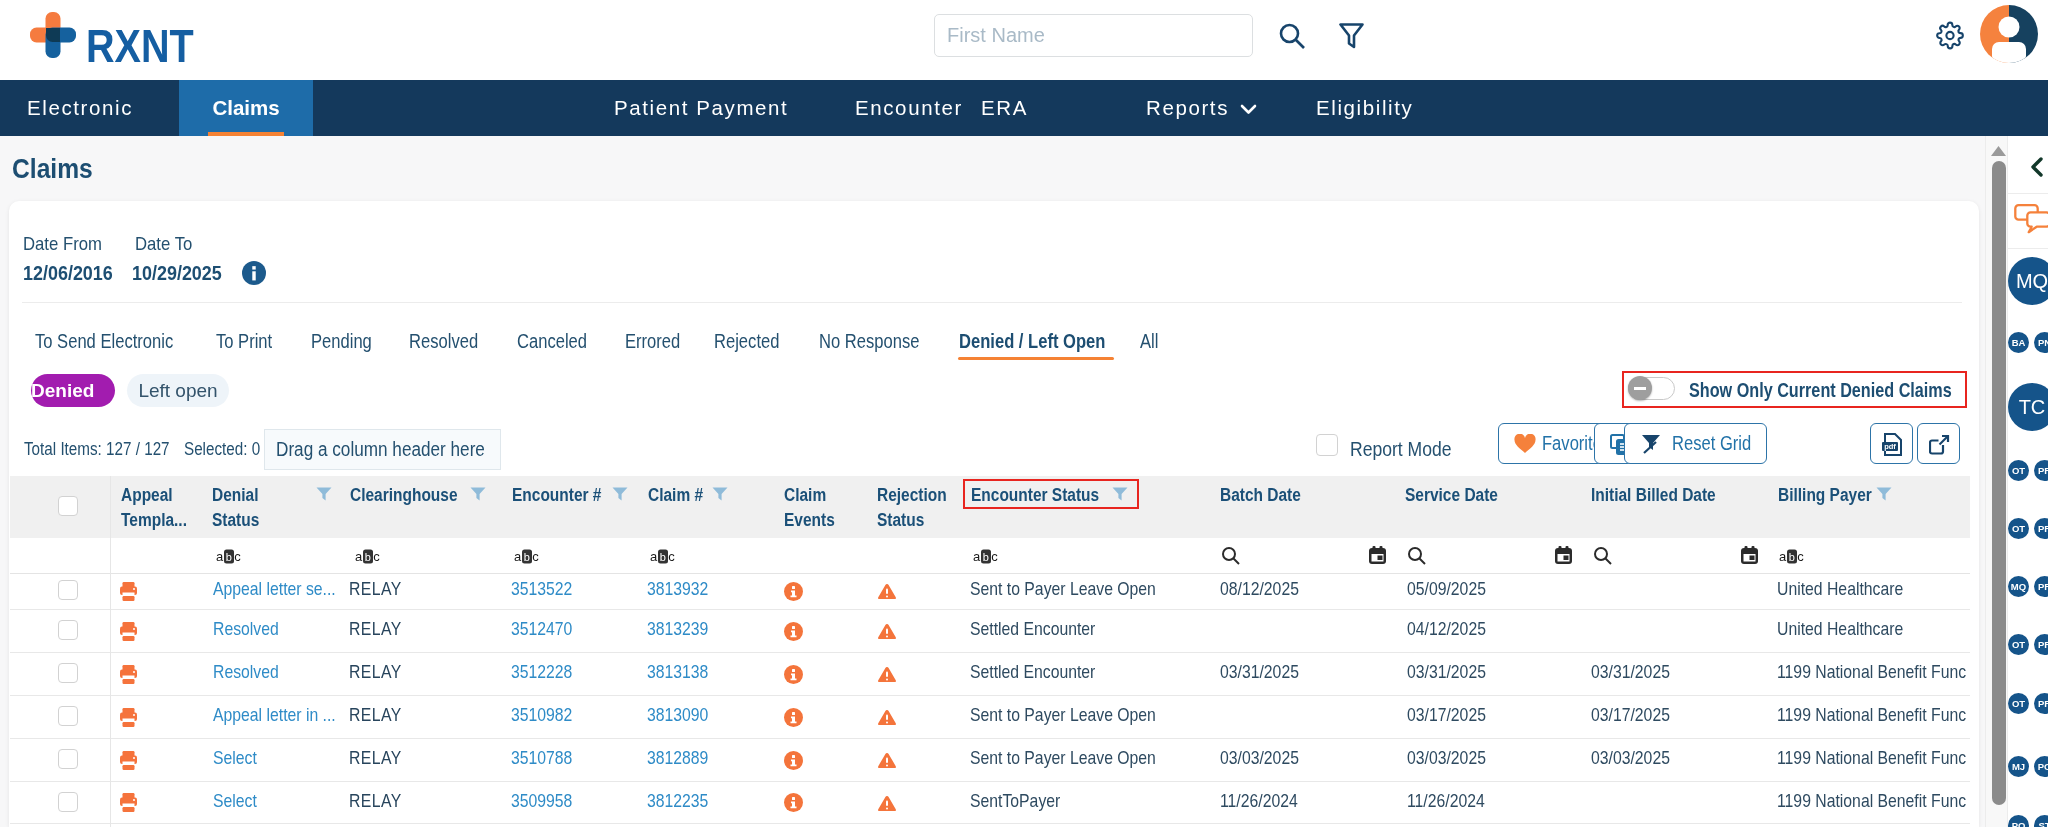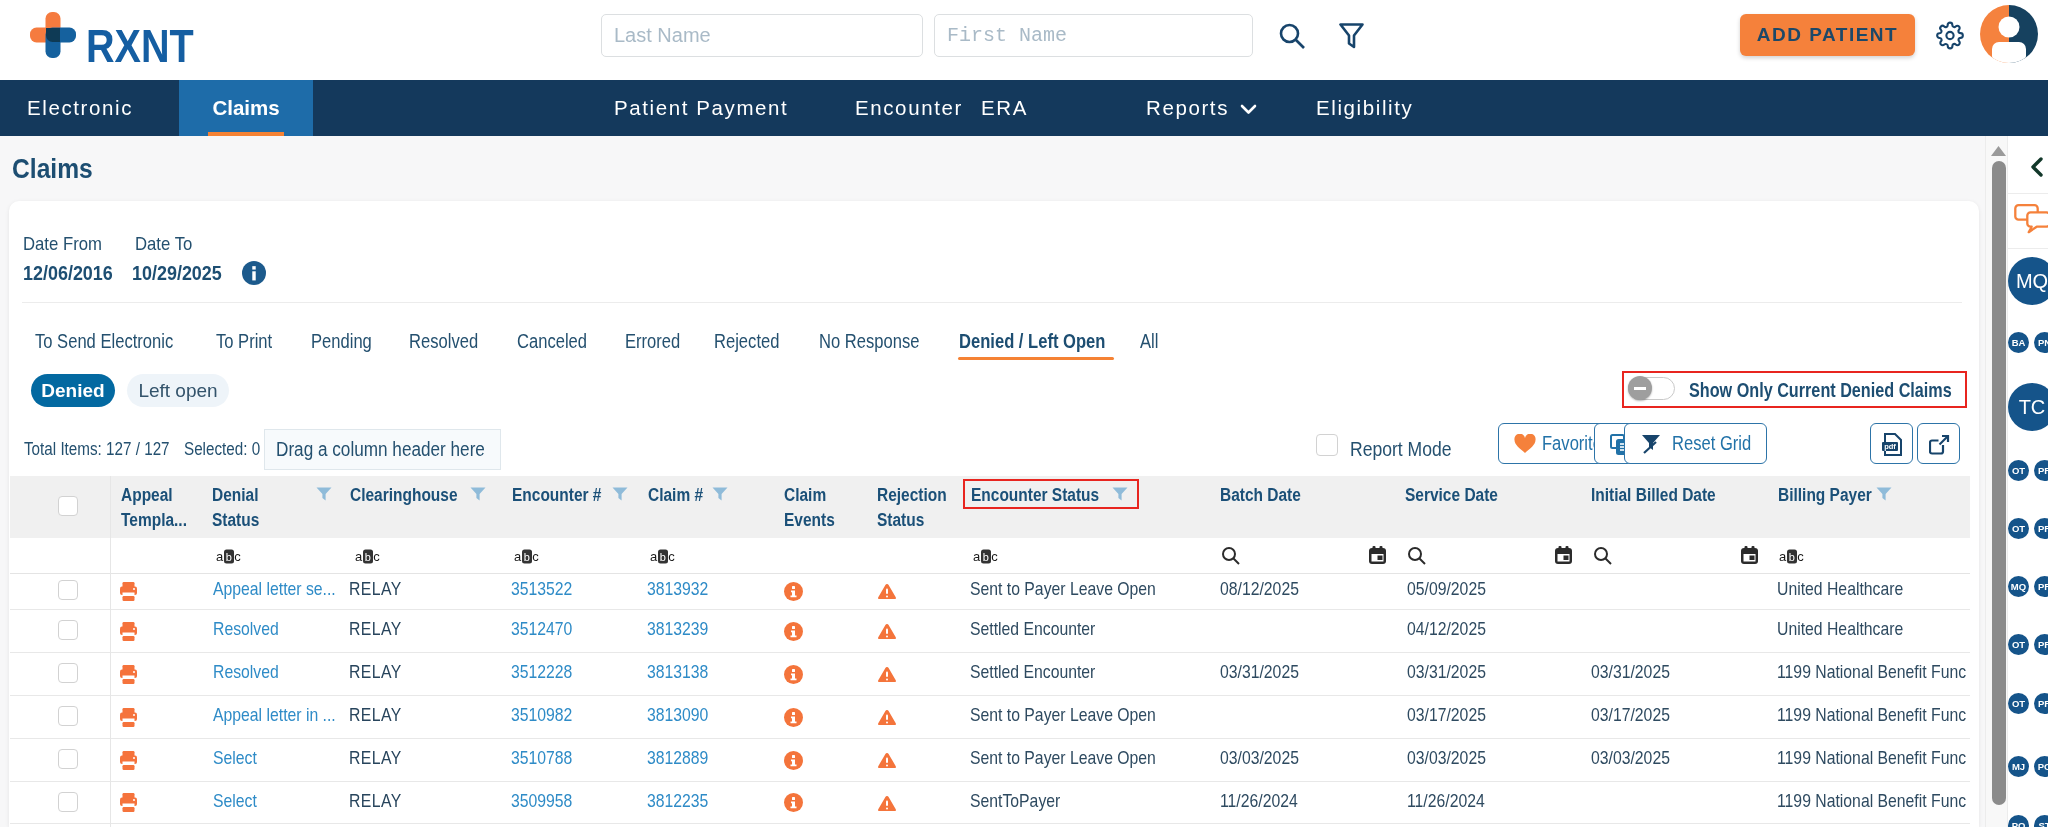--- a/index.html
+++ b/index.html
@@ -19,21 +19,21 @@
   
   #content { position:absolute; left:0; top:136px; width:2048px; height:691px; background:#f7f7f8; }
   #card { position:absolute; left:9px; top:65px; width:1970px; height:626px; background:#fff; border-radius:10px 10px 0 0; box-shadow:0 1px 4px rgba(0,0,0,0.08); }
   h1.title { position:absolute; left:12px; top:17px; color:#1d4e72; font-size:28px; font-weight:bold; transform:scaleX(0.88); transform-origin:0 0; }
   .lbl-sm { font-size:19px; color:#24506f; transform:scaleX(0.88); transform-origin:0 0; white-space:nowrap; }
   .dateval { font-size:19.5px; font-weight:bold; color:#1d4e72; transform:scaleX(0.92); transform-origin:0 0; white-space:nowrap; }
   .btn { position:absolute; border:1px solid #2d74a8; border-radius:6px; background:#fff; color:#2272a8; }
   
   .tab { position:absolute; top:129px; font-size:19.5px; color:#24506f; white-space:nowrap; transform:scaleX(0.85); transform-origin:0 0; }
   
-  #pill1 { position:absolute; left:22px; top:173px; width:84px; height:33px; background:#0369a1; border-radius:17px; color:#fff; font-weight:bold; font-size:19px; text-align:center; line-height:33px; }
+  #pill1 { position:absolute; left:22px; top:173px; width:84px; height:33px; background:#a21caf; border-radius:17px; color:#fff; font-weight:bold; font-size:19px; text-align:left; line-height:33px; }
   #pill2 { position:absolute; left:118px; top:173px; width:102px; height:33px; background:#eef4f9; border-radius:17px; color:#33536b; font-size:19px; text-align:center; line-height:33px; }
   
   #thead { position:absolute; left:1px; top:275px; width:1960px; height:62px; background:#f0f0f0; }
   .hcell { position:absolute; color:#1b5078; font-weight:bold; font-size:18px; line-height:25px; transform:scaleX(0.86); transform-origin:0 0; white-space:nowrap; }
   .filtrow { position:absolute; left:1px; top:337px; width:1960px; height:36px; background:#fff; border-bottom:1px solid #e4e4e4; }
   .row { position:absolute; left:1px; width:1960px; border-bottom:1px solid #e8e8e8; }
   .cell.link { color:#2e8bc7 !important; } .link { color:#2e8bc7; }
   .cell { position:absolute; font-size:19px; color:#2e4a60; white-space:nowrap; transform:scaleX(0.83) translateY(-60%); transform-origin:0 50%; }
   .chk { position:absolute; width:20px; height:20px; border:1px solid #d2d2d2; border-radius:4px; background:#fff; }
   
@@ -58,30 +58,28 @@
 <div id="header">
 
   <svg class="abs" style="left:30px;top:12px" width="46" height="46" viewBox="0 0 46 46">
     <rect x="15.5" y="0" width="15" height="30" rx="6.5" fill="#f57b3f"></rect>
     <rect x="0" y="15.5" width="30" height="15" rx="6.5" fill="#f57b3f"></rect>
     <rect x="15.5" y="16" width="15" height="30" rx="6.5" fill="#15619e"></rect>
     <rect x="16" y="15.5" width="30" height="15" rx="6.5" fill="#15619e"></rect>
     <path d="M16 16 h14 v14 h-7.5 a6.5 6.5 0 0 1 -6.5 -6.5 z" fill="#0e3a55"></path>
   </svg>
   <div class="abs" style="left:86px;top:19px;font-size:46px;font-weight:bold;color:#155ea2;transform:scaleX(0.86);transform-origin:0 0;">RXNT</div>
-  <div class="input" style="left:601px;width:322px;">Last Name</div>
-  <div class="input" style="left:934px;width:319px;font-family:Liberation Mono, monospace;">First Name</div>
+  <div class="input" style="left:934px;width:319px;">First Name</div>
   <svg class="abs" style="left:1278px;top:22px" width="28" height="28" viewBox="0 0 28 28" fill="none" stroke="#17446b" stroke-width="2.6">
     <circle cx="11.5" cy="11.5" r="8.5"></circle>
       <line x1="18" y1="18" x2="26" y2="26"></line>
   </svg>
   <svg class="abs" style="left:1339px;top:23px" width="25" height="26" viewBox="0 0 25 26" fill="none" stroke="#17446b" stroke-width="2.6" stroke-linejoin="round" stroke-linecap="round">
     <path d="M1.5 1.5 h22 l-8.5 11 v11.5 l-5 -3.5 v-8 z"></path>
   </svg>
-  <div id="addpat">ADD PATIENT</div>
   <svg class="abs" style="left:1936px;top:21px" width="28" height="29" viewBox="0 0 24 24" fill="none" stroke="#17446b" stroke-width="1.8">
     <circle cx="12" cy="12" r="3.1"></circle>
     <path d="M19.4 15a1.65 1.65 0 0 0 .33 1.82l.06.06a2 2 0 1 1-2.83 2.83l-.06-.06a1.65 1.65 0 0 0-1.82-.33 1.65 1.65 0 0 0-1 1.51V21a2 2 0 1 1-4 0v-.09A1.65 1.65 0 0 0 9 19.4a1.65 1.65 0 0 0-1.82.33l-.06.06a2 2 0 1 1-2.83-2.83l.06-.06a1.65 1.65 0 0 0 .33-1.82 1.65 1.65 0 0 0-1.51-1H3a2 2 0 1 1 0-4h.09A1.65 1.65 0 0 0 4.6 9a1.65 1.65 0 0 0-.33-1.82l-.06-.06a2 2 0 1 1 2.83-2.83l.06.06a1.65 1.65 0 0 0 1.82.33H9a1.65 1.65 0 0 0 1-1.51V3a2 2 0 1 1 4 0v.09a1.65 1.65 0 0 0 1 1.51 1.65 1.65 0 0 0 1.82-.33l.06-.06a2 2 0 1 1 2.83 2.83l-.06.06a1.65 1.65 0 0 0-.33 1.82V9a1.65 1.65 0 0 0 1.51 1H21a2 2 0 1 1 0 4h-.09a1.65 1.65 0 0 0-1.51 1z"></path>
   </svg>
   <svg class="abs" style="left:1980px;top:5px" width="58" height="58" viewBox="0 0 58 58">
     <clipPath id="avc">
         <circle cx="29" cy="29" r="29"></circle>
       </clipPath>
     <g clip-path="url(#avc)">
       <rect x="0" y="0" width="29" height="58" fill="#f5823e"></rect>

